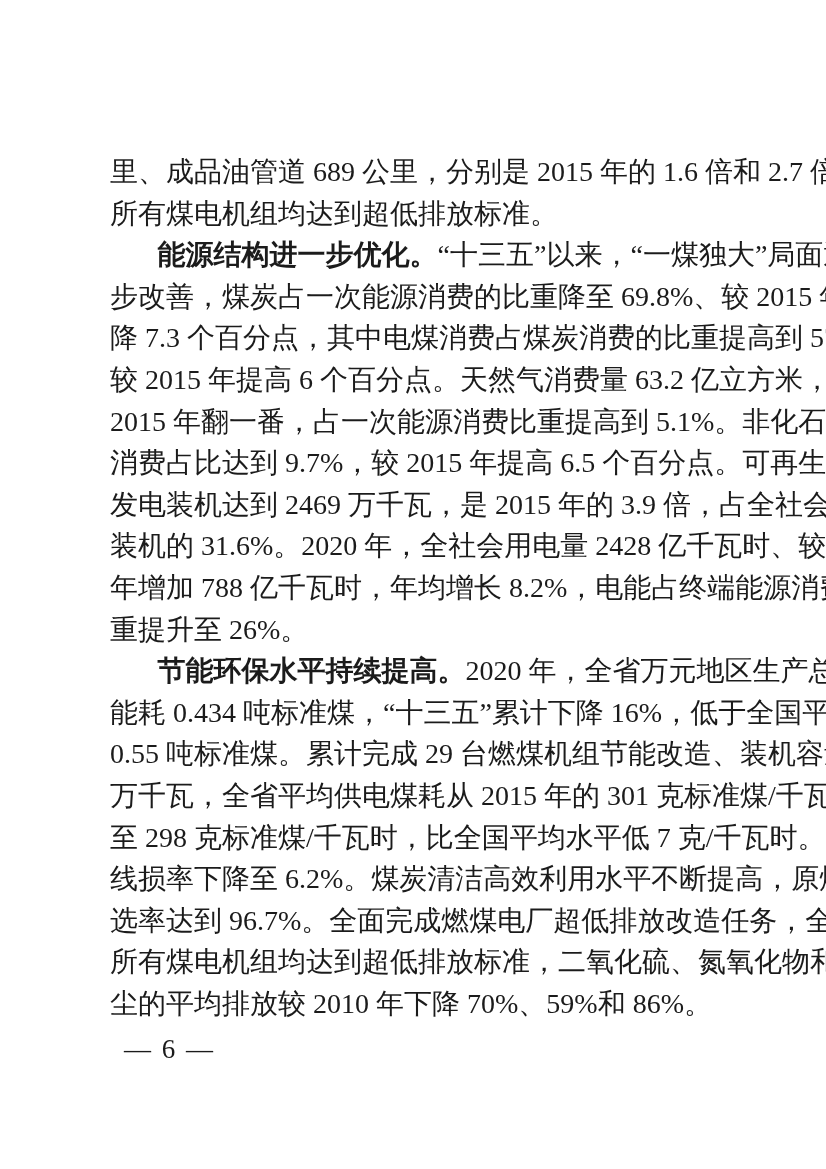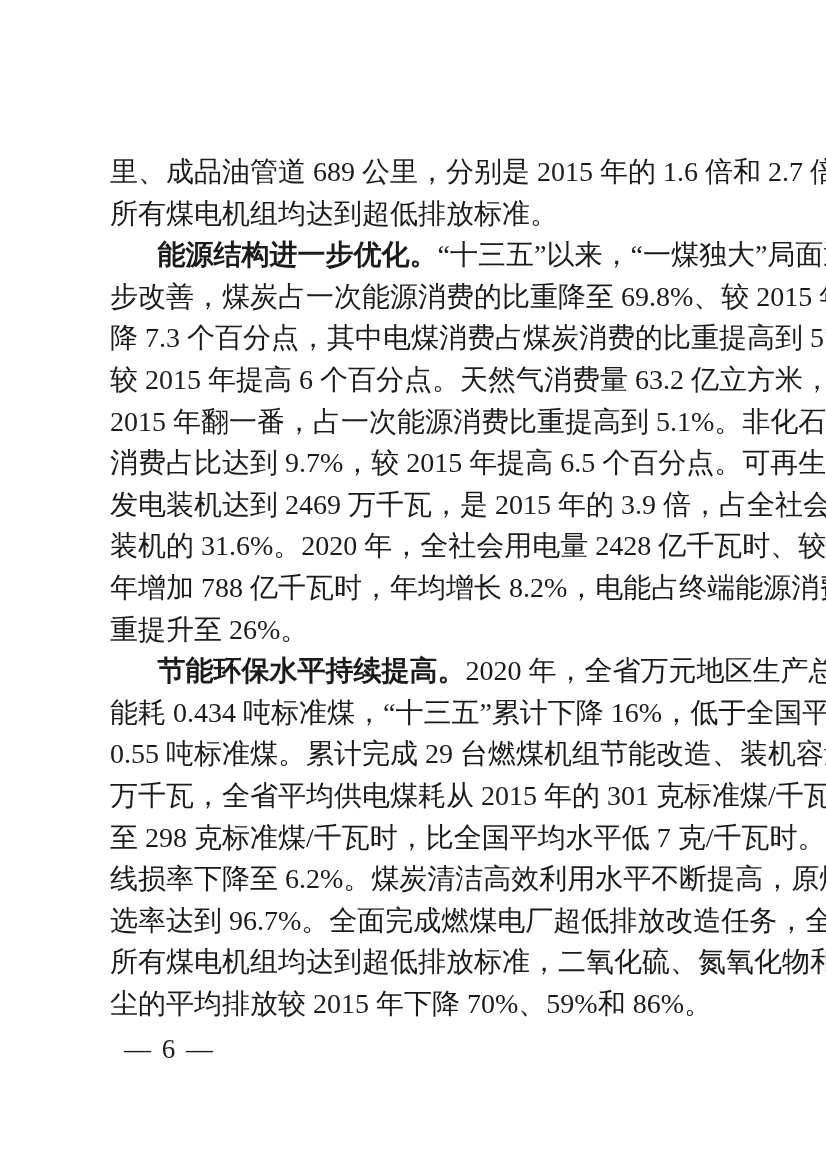--- a/index.html
+++ b/index.html
@@ -75,19 +75,19 @@
       </section>
     <section>
         <div class="line indent"><span class="lead">节能环保水平持续提高。</span><span>2020 年，全省万元地区生产总值</span></div>
         <div class="line"><span>能耗 0.434 吨标准煤，“十三五”累计下降 16%，低于全国平均的</span></div>
         <div class="line"><span>0.55 吨标准煤。累计完成 29 台燃煤机组节能改造、装机容量 1816</span></div>
         <div class="line"><span>万千瓦，全省平均供电煤耗从 2015 年的 301 克标准煤/千瓦时降</span></div>
         <div class="line"><span>至 298 克标准煤/千瓦时，比全国平均水平低 7 克/千瓦时。电网</span></div>
         <div class="line"><span>线损率下降至 6.2%。煤炭清洁高效利用水平不断提高，原煤入</span></div>
         <div class="line"><span>选率达到 96.7%。全面完成燃煤电厂超低排放改造任务，全省</span></div>
         <div class="line"><span>所有煤电机组均达到超低排放标准，二氧化硫、氮氧化物和烟</span></div>
-        <div class="line para-end"><span>尘的平均排放较 2015 年下降 70%、59%和 86%。</span></div>
+        <div class="line para-end"><span>尘的平均排放较 2010 年下降 70%、59%和 86%。</span></div>
       </section>
   </main>
   <div class="page-footer">
     <span>— 6 —</span>
   </div>
 </div>
 
 </body></html>

